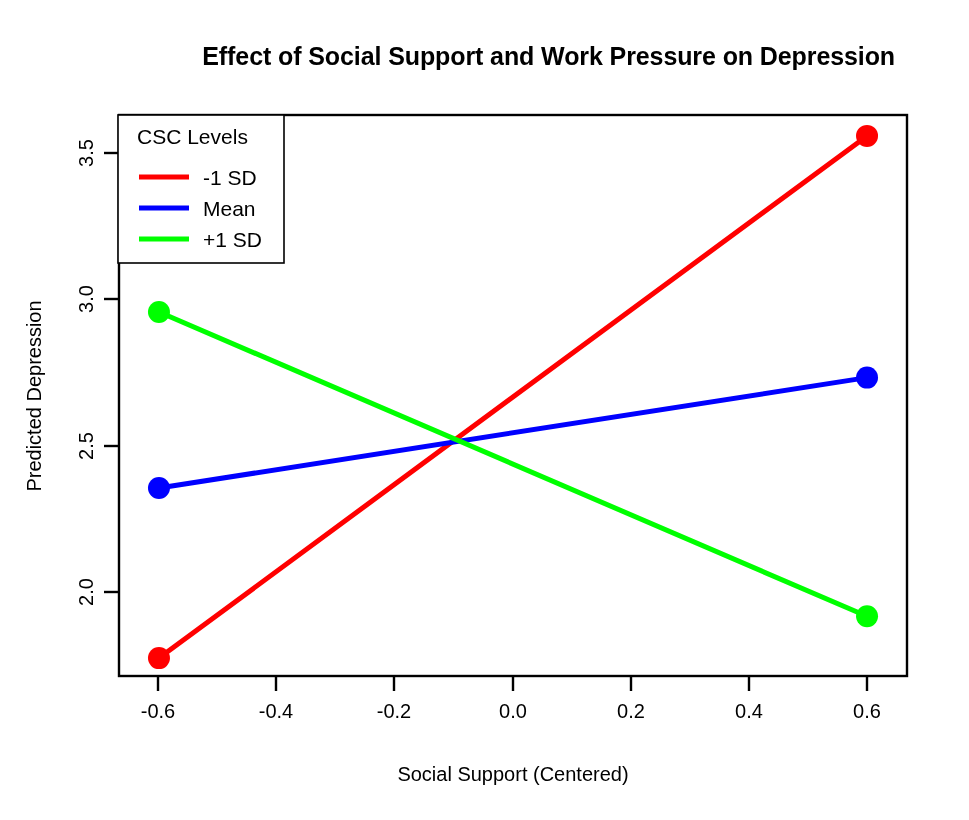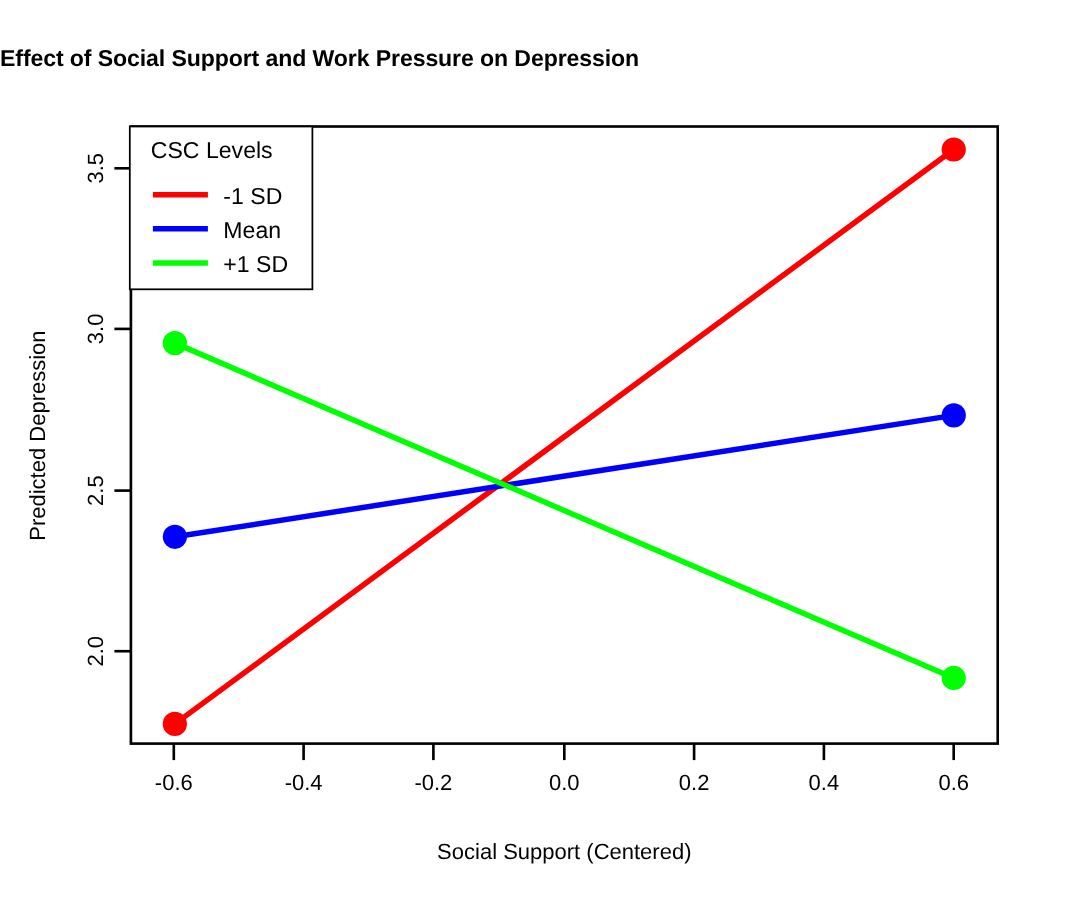--- a/index.html
+++ b/index.html
@@ -19,22 +19,22 @@
     position: relative;
     width: 969px;
     height: 820px;
     background: #ffffff;
   }
   #chart-title {
     position: absolute;
     left: 0;
     top: 42px;
     width: 895px;
-    text-align: left;
-    font-size: 21px;
+    text-align: right;
+    font-size: 25px;
     font-weight: bold;
     letter-spacing: -0.1px;
     white-space: nowrap;
   }
   #plot-svg {
     position: absolute;
     left: 0;
     top: 0;
   }
   .axis-title {

